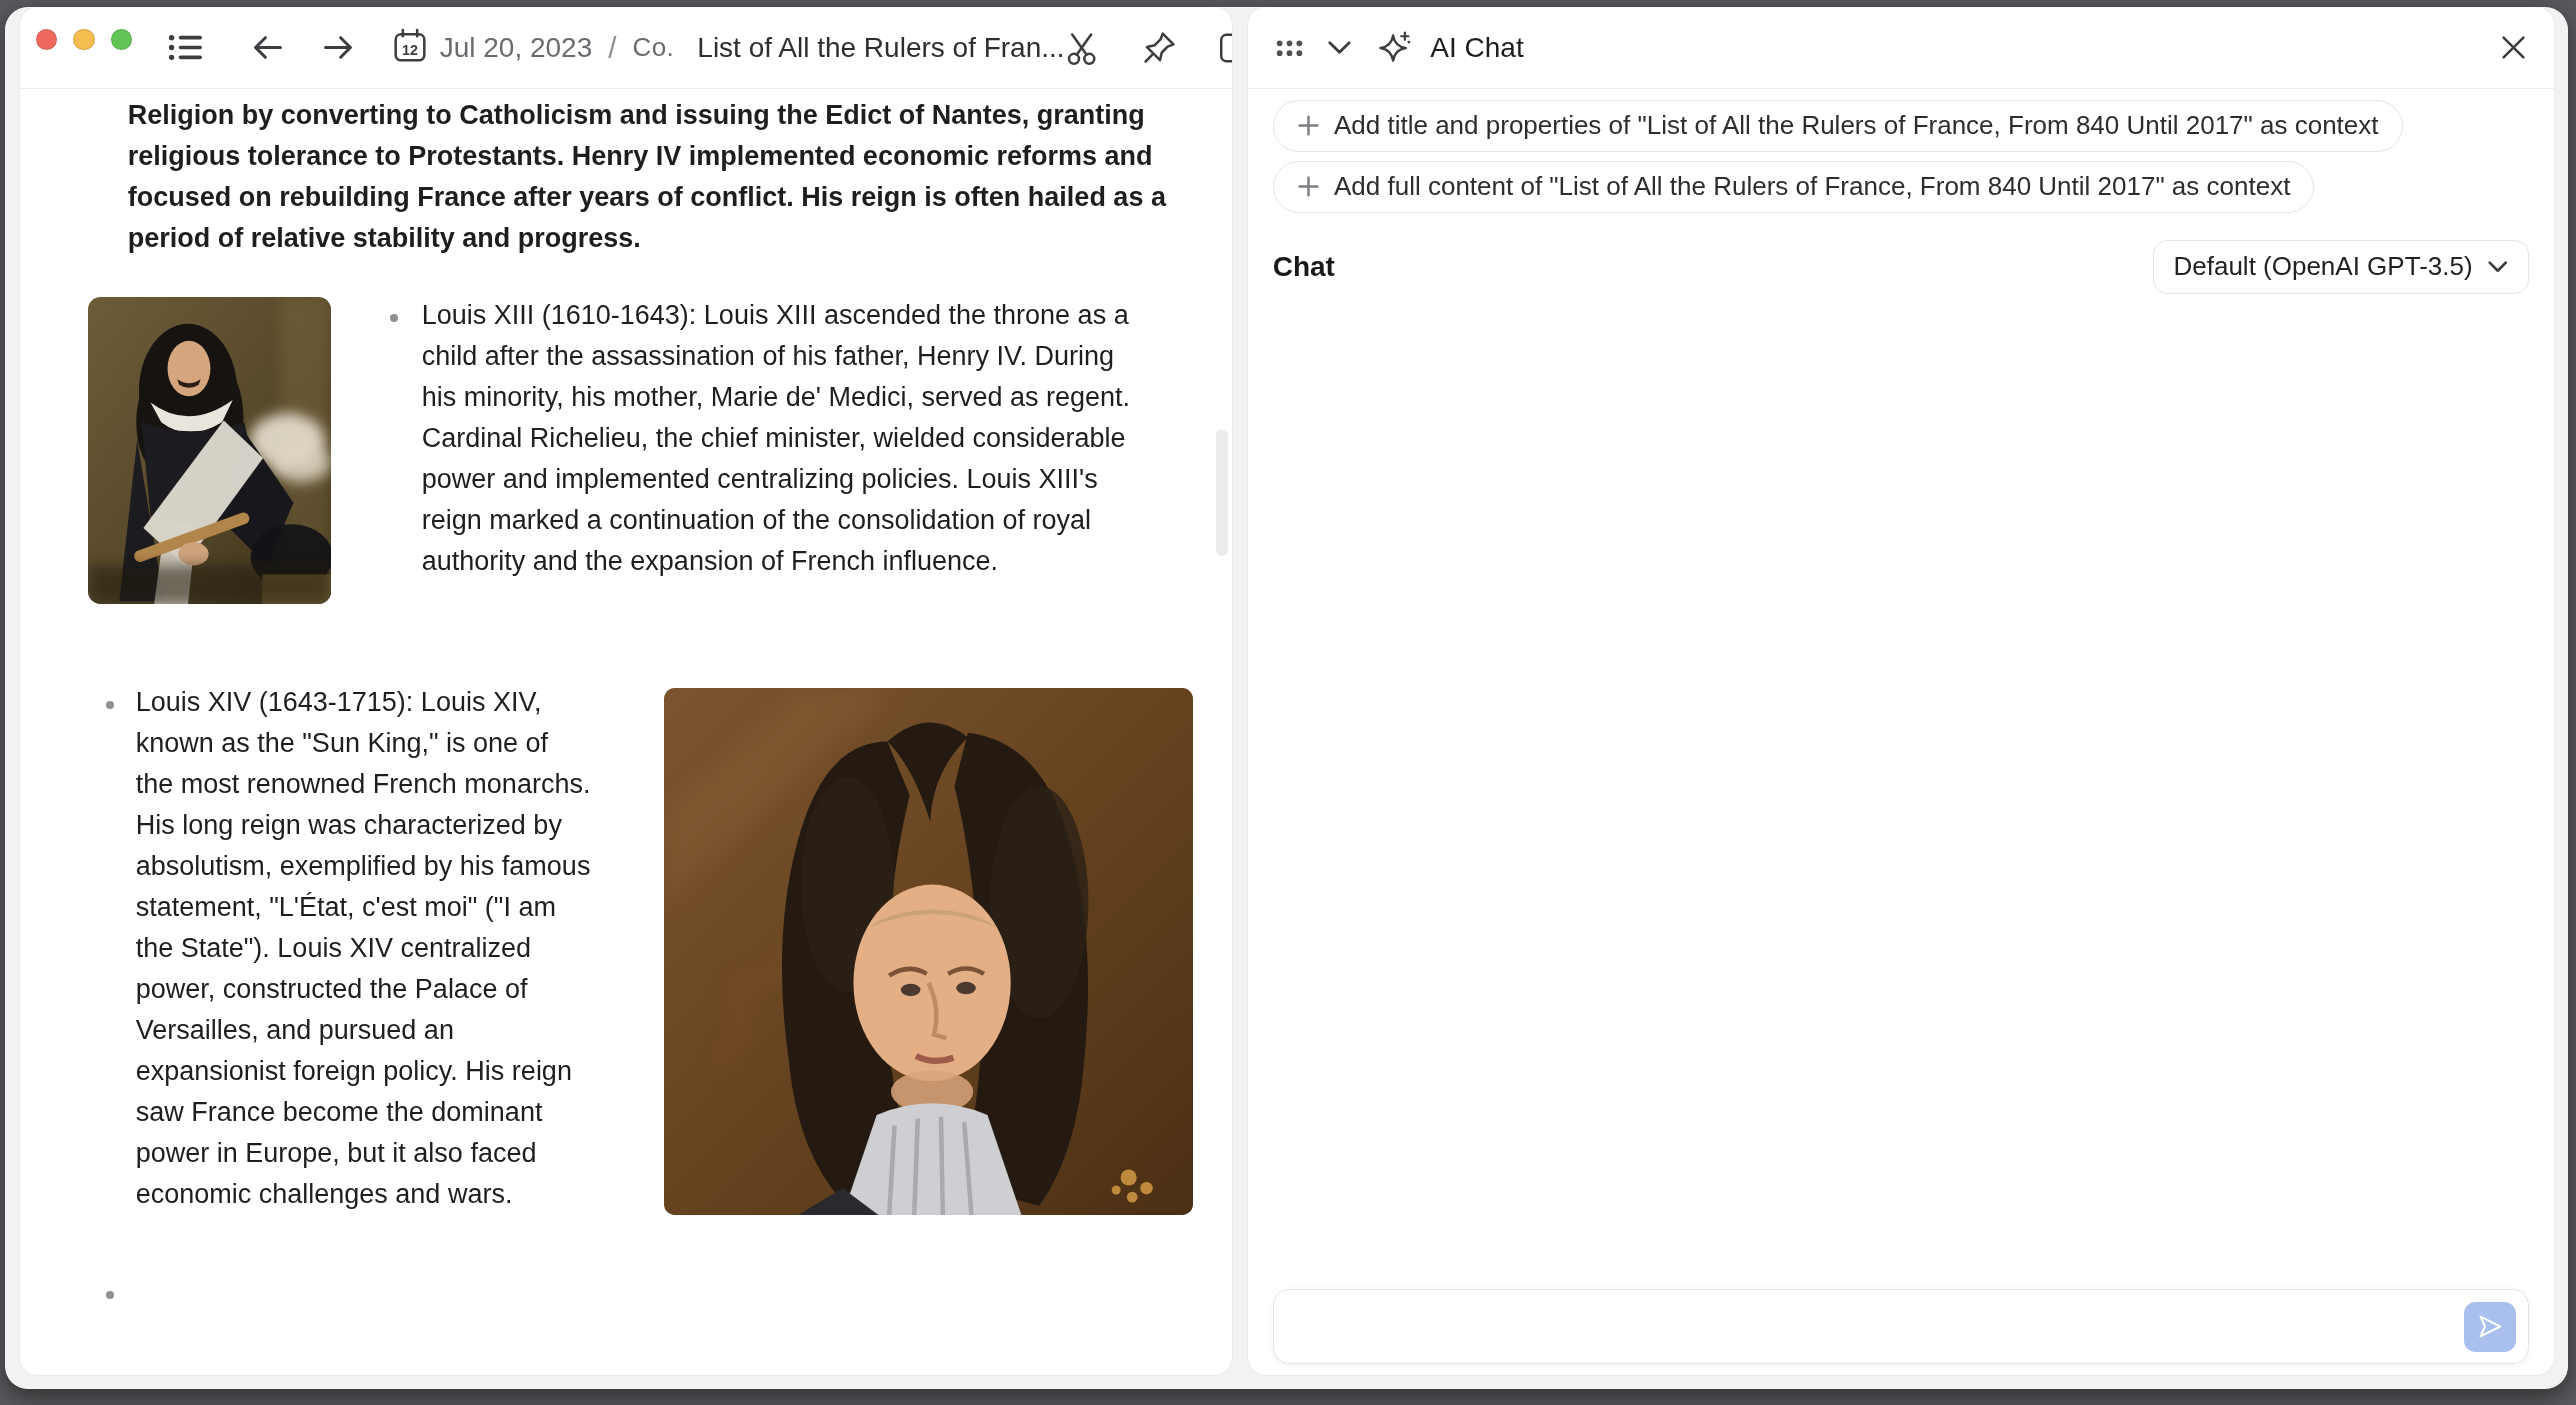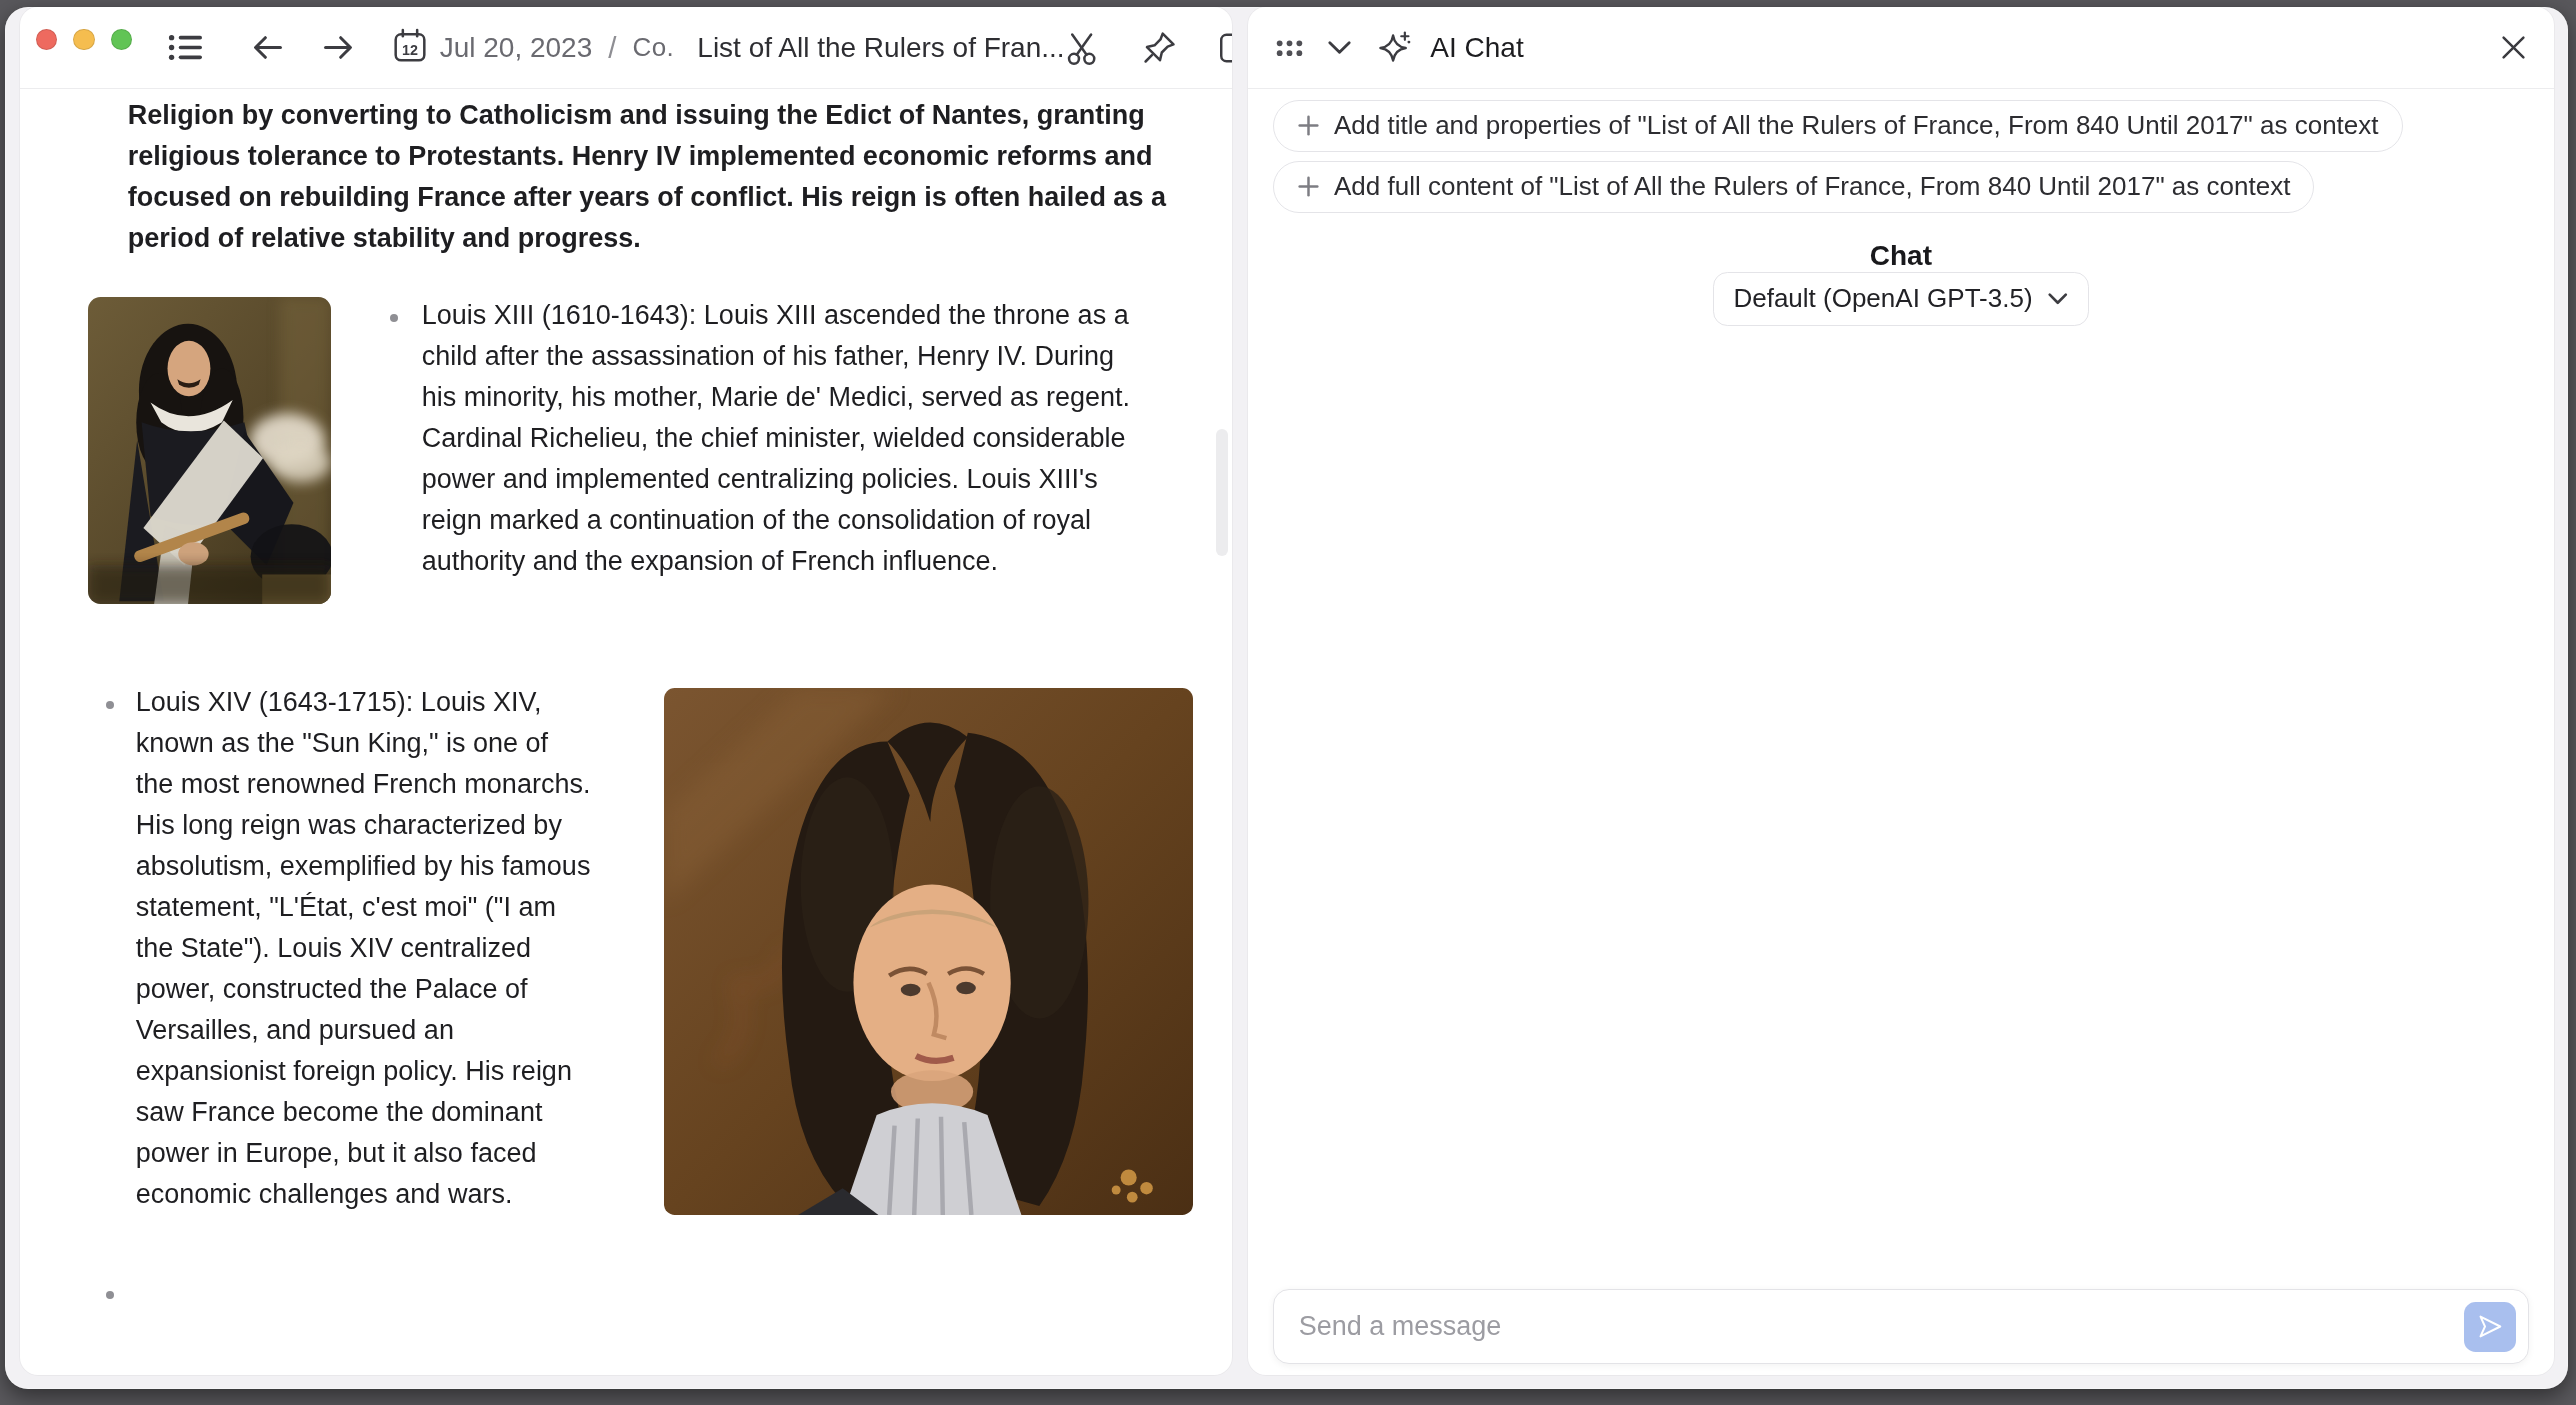--- a/index.html
+++ b/index.html
@@ -71,21 +71,21 @@
   }
   .rtitle{font-size:28px;font-weight:500;color:#1d1d20;margin-left:-5.4px;}
   .rbody{flex:1;display:flex;flex-direction:column;padding:10.7px 25px 0 25px;box-sizing:border-box;}
   .chip{
     align-self:flex-start;display:inline-flex;align-items:center;gap:14.3px;
     height:52px;padding:0 23px;margin-bottom:9px;
     border:1.8px solid #e4e4e8;border-radius:28px;background:#fff;
     font-size:26px;color:#2d2d31;white-space:nowrap;cursor:default;
     font-family:"Liberation Sans", sans-serif;
   }
-  .chat-row{display:flex;align-items:center;justify-content:space-between;margin-top:18px;flex-direction:column;}
+  .chat-row{display:flex;align-items:center;justify-content:space-between;margin-top:18px;}
   .chat-label{font-size:28px;font-weight:700;color:#19191c;}
   .model-btn{
     display:flex;align-items:center;gap:14.3px;height:54px;padding:0 19.7px;
     border:1.8px solid #e4e4e8;border-radius:14.3px;background:#fff;
     font-size:26px;color:#222226;font-family:"Liberation Sans", sans-serif;cursor:default;
   }
   .r-spacer{flex:1;}
   .composer{
     position:relative;height:75px;margin-bottom:10.7px;
     border:1.8px solid #e3e3e7;border-radius:16px;background:#fff;
@@ -360,21 +360,20 @@
           <span>Default (OpenAI GPT-3.5)</span>
           <svg width="21.5" height="13.4" viewBox="0 0 24 15">
             <polyline class="icon-stroke" points="3,3 12,12 21,3" stroke-width="3"></polyline>
           </svg>
         </button>
       </div>
 
       <div class="r-spacer"></div>
 
       <div class="composer">
-        <input type="text" value="" placeholder="Send a message" style="">
         <button class="send-btn">
           <svg width="27" height="27" viewBox="0 0 30 30">
             <path d="M5 26 L27 15 L5 4 L10 15 Z" fill="none" stroke="#ffffff" stroke-width="2.2" stroke-linejoin="round"></path>
           </svg>
         </button>
       </div>
     </div>
   </div>
 </div>
 

